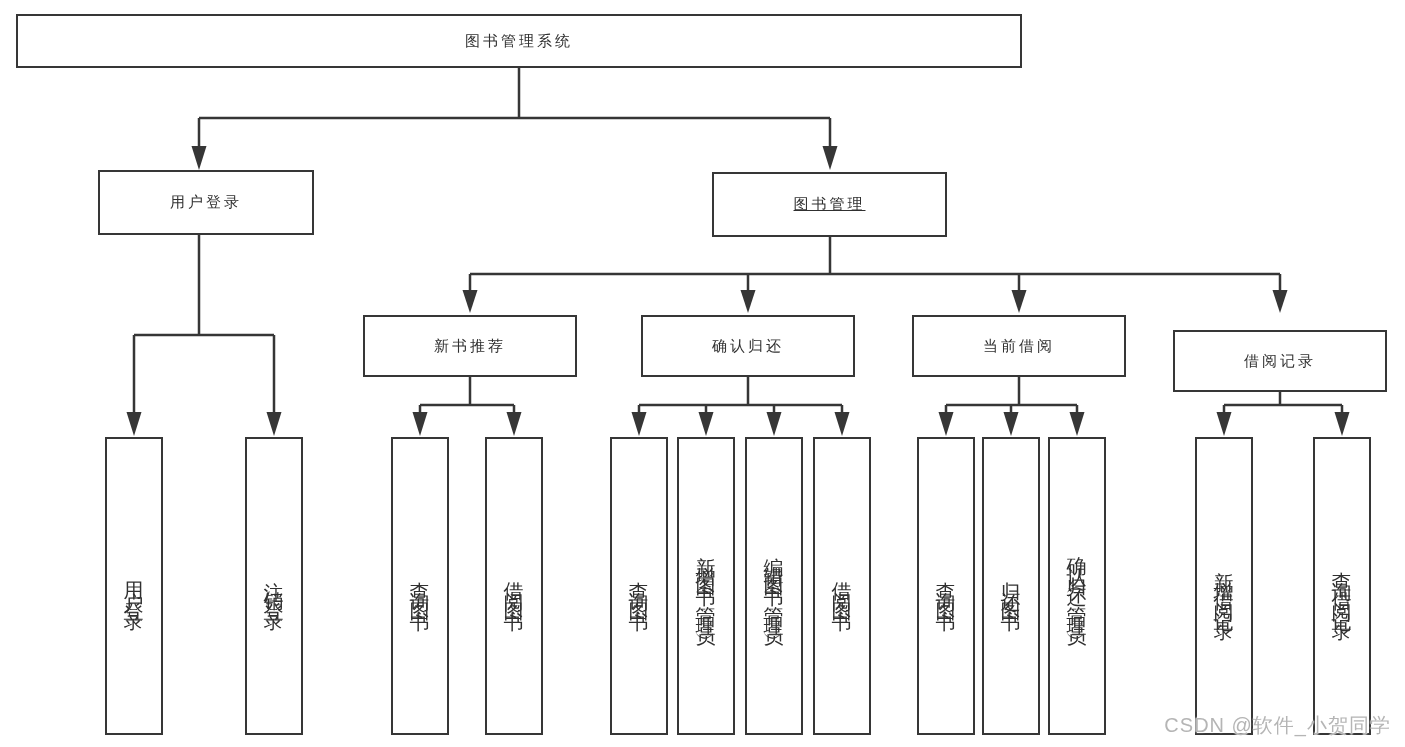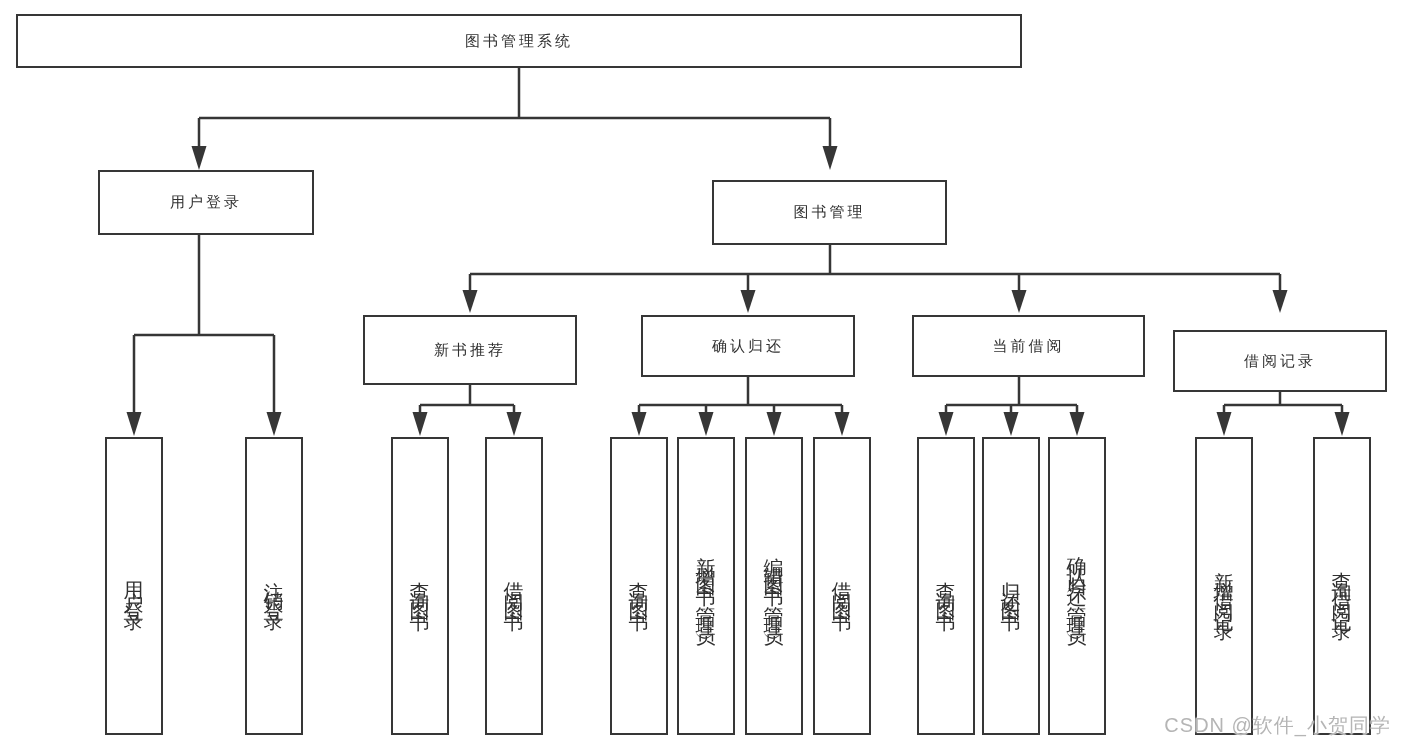--- a/index.html
+++ b/index.html
@@ -83,31 +83,31 @@
     </g>
   </svg>
 
   <div class="node h" style="left:16px; top:14px; width:1006px; height:54px;">
     <span class="label">图书管理系统</span>
   </div>
 
   <div class="node h" style="left:98px; top:170px; width:216px; height:65px;">
     <span class="label">用户登录</span>
   </div>
-  <div class="node h" style="left:712px; top:180px; width:235px; height:65px;">
+  <div class="node h" style="left:712px; top:172px; width:235px; height:65px;text-decoration:underline;">
     <span class="label">图书管理</span>
   </div>
 
-  <div class="node h" style="left:363px; top:315px; width:214px; height:70px;">
+  <div class="node h" style="left:363px; top:315px; width:214px; height:62px;">
     <span class="label">新书推荐</span>
   </div>
   <div class="node h" style="left:641px; top:315px; width:214px; height:62px;">
     <span class="label">确认归还</span>
   </div>
-  <div class="node h" style="left:912px; top:315px; width:233px; height:62px;">
+  <div class="node h" style="left:912px; top:315px; width:214px; height:62px;">
     <span class="label">当前借阅</span>
   </div>
   <div class="node h" style="left:1173px; top:315px; width:214px; height:62px;margin-top:15px;">
     <span class="label">借阅记录</span>
   </div>
 
   <div class="node v" style="left:105px; top:437px; width:58px; height:298px;">
     <span class="label">用户登录</span>
   </div>
   <div class="node v" style="left:245px; top:437px; width:58px; height:298px;">

